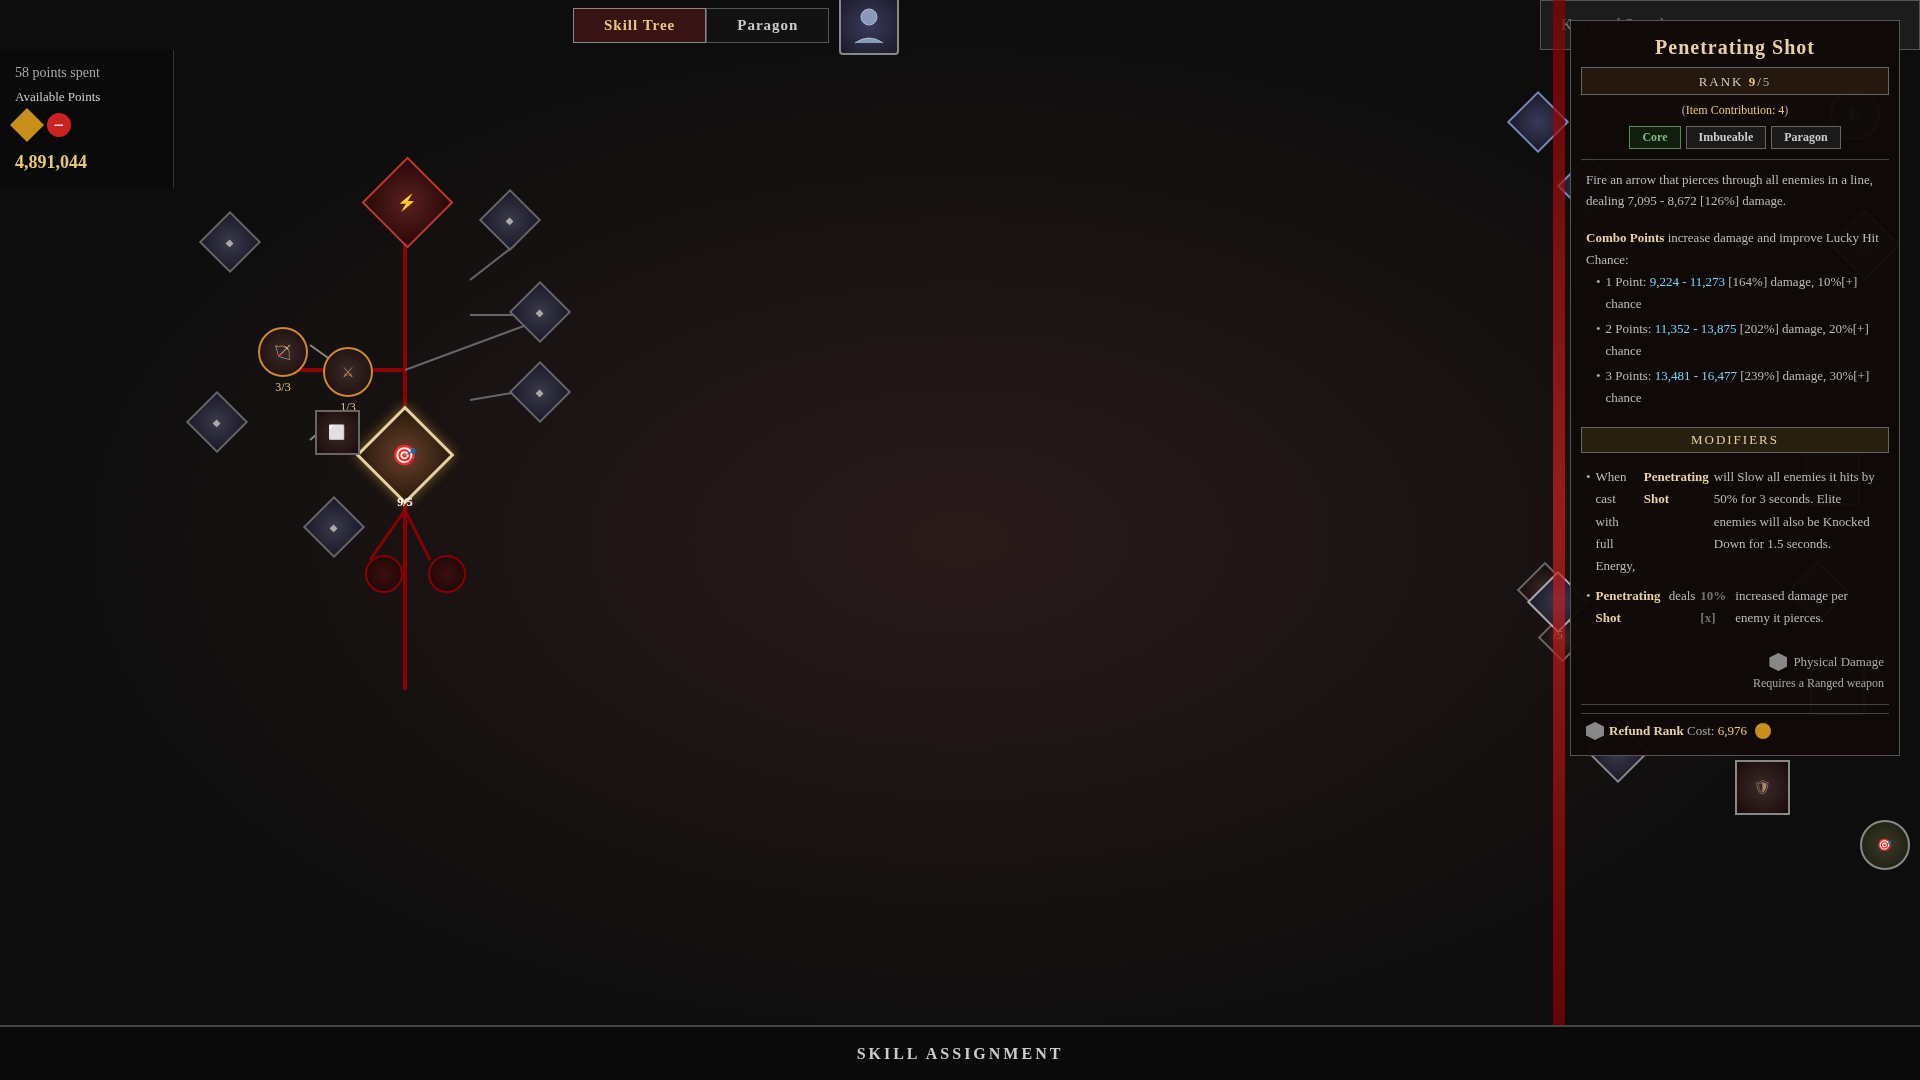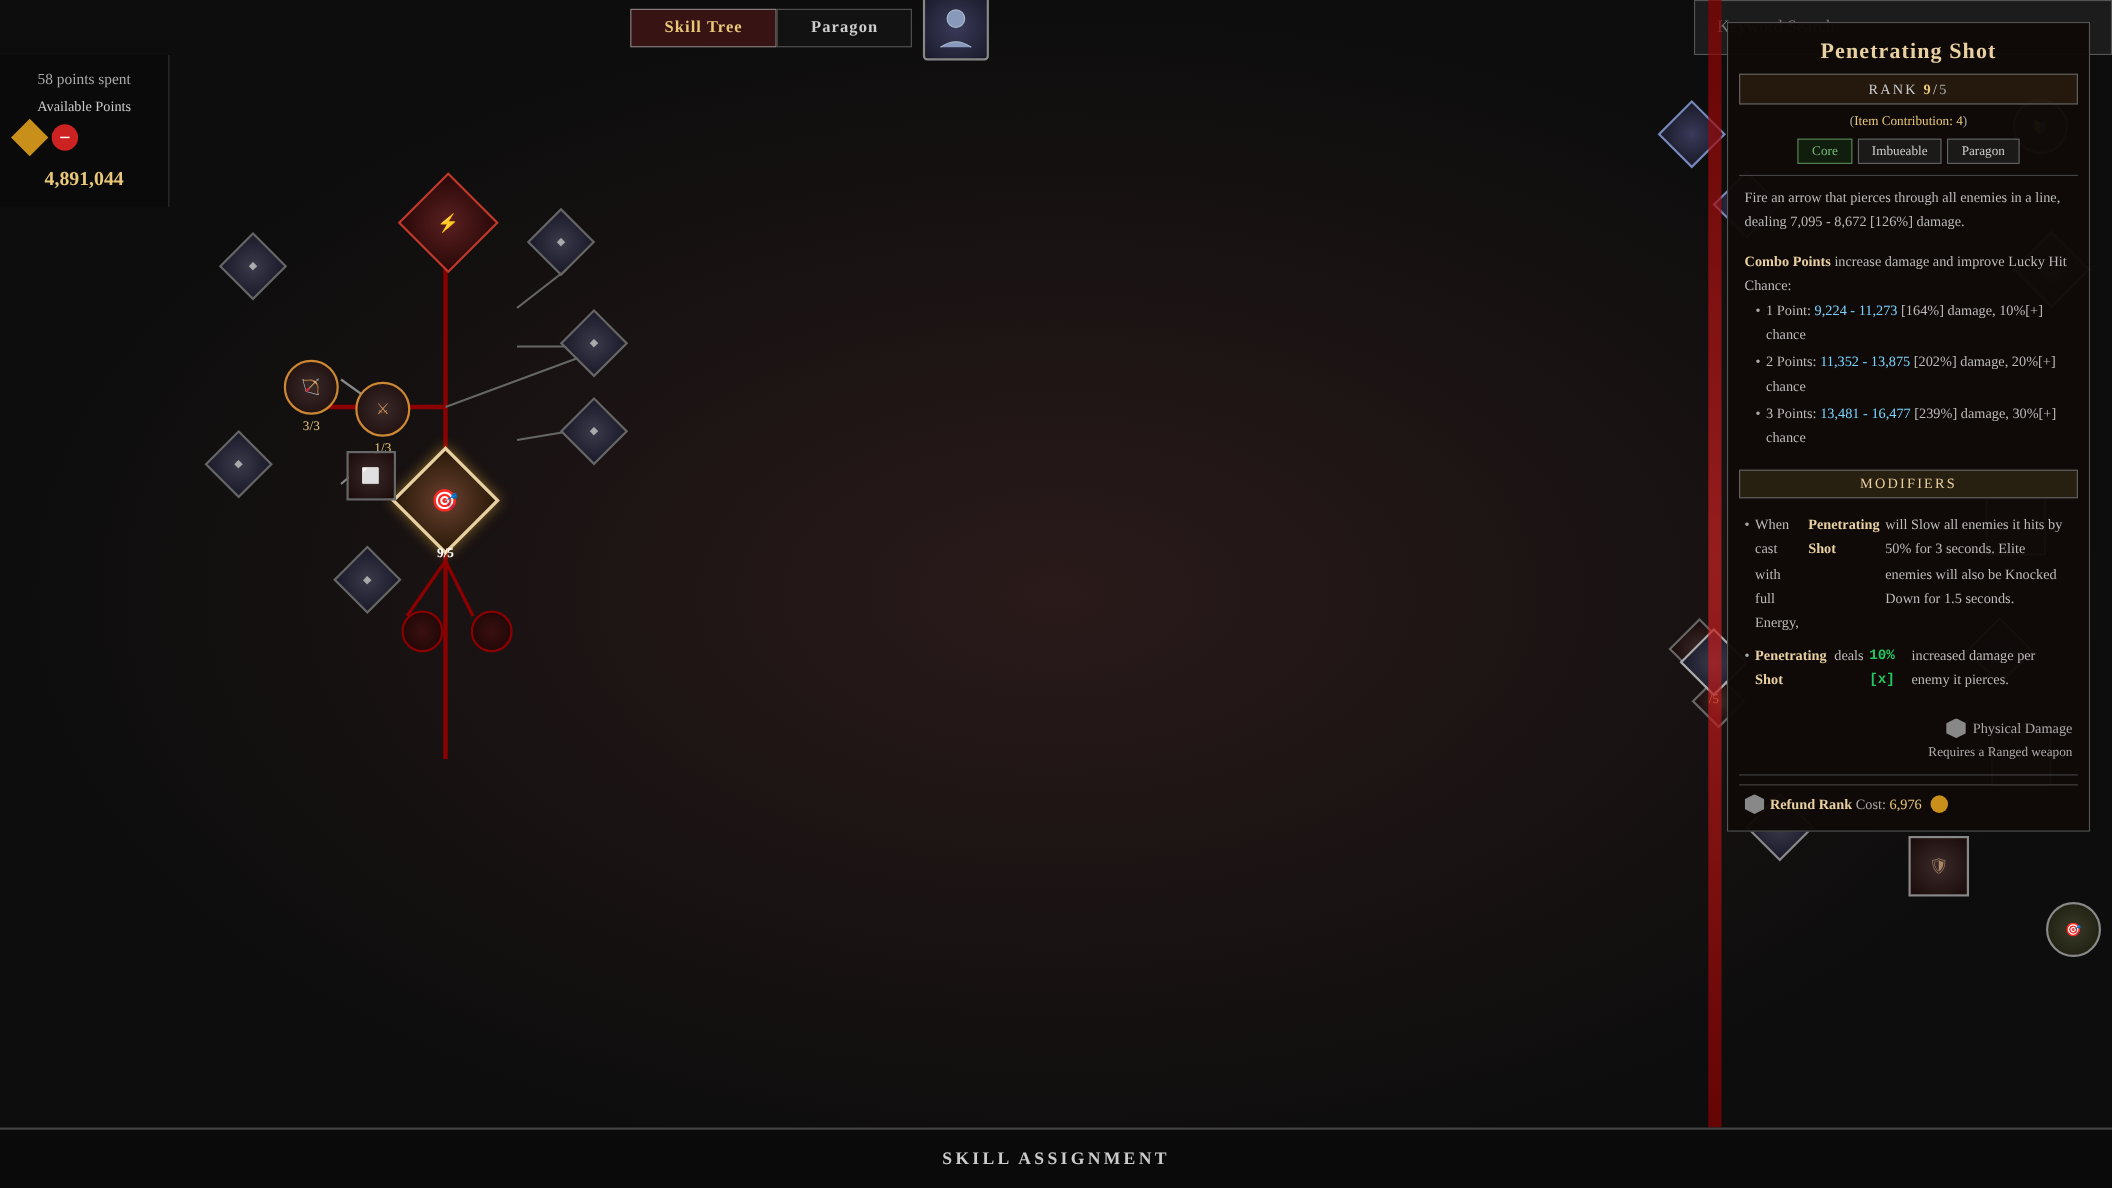--- a/index.html
+++ b/index.html
@@ -88,26 +88,25 @@
       padding: 0 20px;
       outline: none;
       font-family: 'Georgia', serif;
     }
 
     
     .left-panel {
       position: absolute;
       top: 50px;
       left: 0;
-      width: 154px;
+      width: 174px;
       background: rgba(10,10,10,0.85);
       padding: 15px;
       border-right: 1px solid #333;
       z-index: 5;
-      text-align: center;
     }
 
     .points-spent {
       color: #aaa;
       font-size: 14px;
       margin-bottom: 8px;
     }
 
     .available-points-label {
       color: #ccc;
@@ -221,20 +220,21 @@
       margin-bottom: 10px;
       padding: 0 10px;
     }
 
     .tag {
       padding: 3px 12px;
       font-size: 12px;
       border: 1px solid #666;
       color: #ccc;
       background: rgba(30,30,30,0.8);
+      font-weight: bold;
     }
 
     .tag.core-tag {
       border-color: #5a8a5a;
       color: #7aba7a;
       background: rgba(20,50,20,0.5);
     }
 
     .divider-line {
       height: 1px;
@@ -325,23 +325,22 @@
       color: #aaa;
       flex-shrink: 0;
     }
 
     .modifier-item .bold-name {
       font-weight: bold;
       color: #e8d0a0;
     }
 
     .modifier-item .highlight {
-      color: #22c55e;
-      font-weight: bold;
-      font-family: Liberation Mono, monospace;
+      color: #737373;
+      font-weight: bold;
     }
 
     .physical-damage-section {
       padding: 8px 15px 5px;
       display: flex;
       align-items: center;
       justify-content: flex-end;
       gap: 6px;
     }
 

